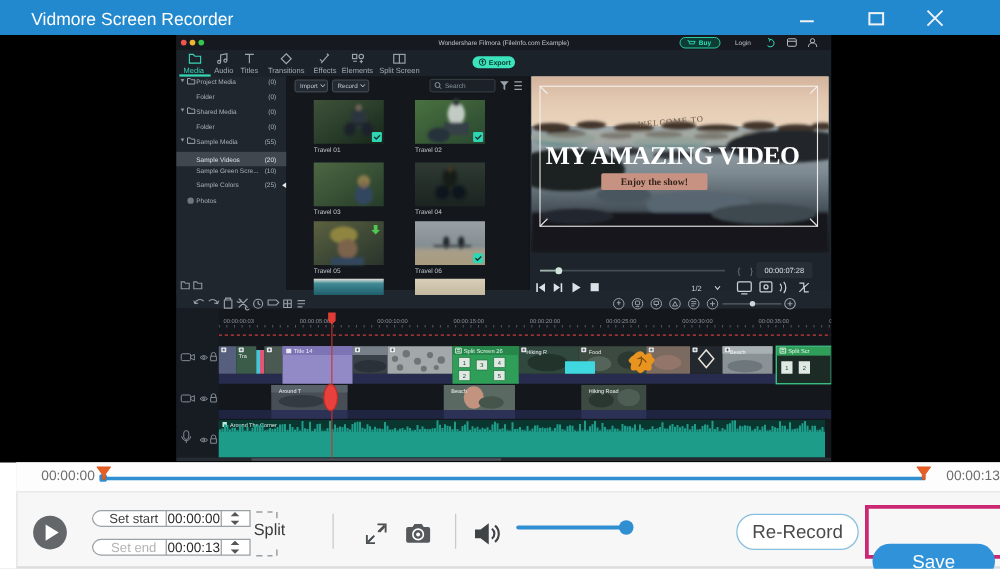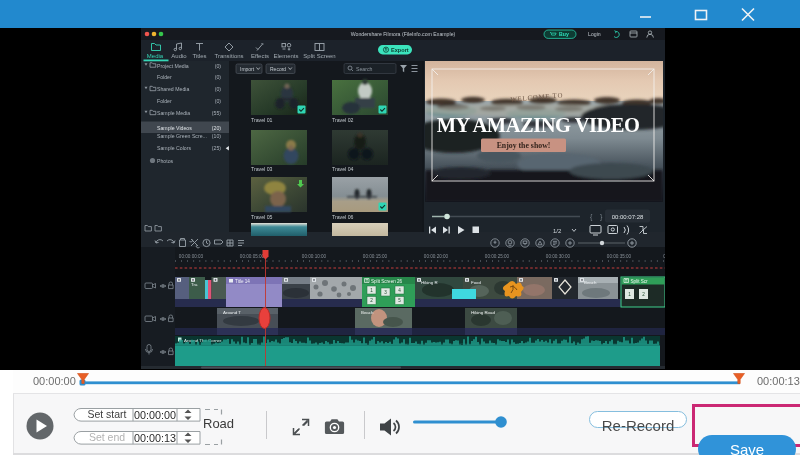--- a/index.html
+++ b/index.html
@@ -565,20 +565,21 @@
 
         <line x1="124.5" y1="224" x2="124.5" y2="338" stroke="#c23530" stroke-width="0.9"></line>
         <path d="M121.5 222 h6 v6.5 l-3 3 l-3 -3 z" fill="#e03c36"></path>
         <ellipse cx="123.5" cy="290" rx="5.5" ry="10.5" fill="#e8403c" stroke="#b52c28" stroke-width="1"></ellipse>
       </g>
     </svg>
     </div>
   </div>
 
   <div id="titlebar" class="abs">
+    <div class="title">Vidmore Screen Recorder</div>
     <svg id="winbtns" width="170" height="28" style="position:absolute;left:630px;top:0">
       <line x1="10" y1="17" x2="21" y2="17" stroke="#eef2f5" stroke-width="1.6"></line>
       <rect x="65.5" y="10.5" width="11" height="9" fill="none" stroke="#eef2f5" stroke-width="1.6"></rect>
       <path d="M112 8.5 L124 20.5 M124 8.5 L112 20.5" stroke="#eef2f5" stroke-width="1.6"></path>
     </svg>
   </div>
 
   <div id="bottom" class="abs">
     <div id="tlrow">
       <div class="tc" style="left:20px;">00:00:00</div>
@@ -613,21 +614,21 @@
           <text x="34" y="11.4" font-size="10.5" fill="#b3b3b3" text-anchor="middle">Set end</text>
           <text x="82" y="11.8" font-size="10.8" fill="#2b2b2b" text-anchor="middle">00:00:13</text>
           <path d="M111.5 6 l3.5 -3.5 l3.5 3.5 z M111.5 9.5 l3.5 3.5 l3.5 -3.5 z" fill="#555"></path>
         </g>
       </svg>
 
       <svg width="30" height="42" style="position:absolute;left:190px;top:12px">
         <path d="M2 2.5 h5 M11 2.5 h4 M18.5 2.5 v5" stroke="#9aa0a3" stroke-width="1.2" fill="none"></path>
         <path d="M2 37.5 h5 M11 37.5 h4 M18.5 37.5 v-5" stroke="#9aa0a3" stroke-width="1.2" fill="none"></path>
       </svg>
-      <div style="position:absolute;left:190px;top:21px;font-size:13px;color:#3a3a3a;">Road</div>
+      <div style="position:absolute;left:190px;top:21px;font-size:13px;color:#3a3a3a;">Split</div>
       <div class="vdiv" style="left:253px;top:16px;height:28px;"></div>
 
       <svg width="22" height="22" style="position:absolute;left:277px;top:21px">
         <path d="M12 3.5 h6.5 v6.5 M17.5 4.5 L12.5 9.5 M10 18.5 h-6.5 v-6.5 M4.5 17.5 L9.5 12.5" stroke="#4b4f52" stroke-width="1.5" fill="none"></path>
           <path d="M13.5 9.5 l4-4 M4.5 17.5 l4-4" stroke="#4b4f52" stroke-width="1.5"></path>
       </svg>
 
       <svg width="24" height="22" style="position:absolute;left:310px;top:21px">
         <path d="M7 5.5 l1.6-2.3 h5.8 l1.6 2.3 h3.5 a1.6 1.6 0 0 1 1.6 1.6 v9.4 a1.6 1.6 0 0 1 -1.6 1.6 h-16 a1.6 1.6 0 0 1 -1.6 -1.6 v-9.4 a1.6 1.6 0 0 1 1.6 -1.6 z" fill="#55595c"></path>
         <circle cx="11.5" cy="11.5" r="4.2" fill="#55595c" stroke="#fff" stroke-width="1.3"></circle>
@@ -637,19 +638,19 @@
 
       <svg width="26" height="24" style="position:absolute;left:364px;top:20px">
         <path d="M3 8.5 h4.5 L14 3.5 v17 L7.5 15.5 H3 z" fill="#3f4346"></path>
         <path d="M16.5 8 a5 5 0 0 1 0 8 M19 5.5 a8.5 8.5 0 0 1 0 13" stroke="#3f4346" stroke-width="1.7" fill="none"></path>
       </svg>
       <svg width="110" height="20" style="position:absolute;left:398px;top:17px">
         <rect x="2" y="8.4" width="90" height="3.2" rx="1.6" fill="#2f8fd0"></rect>
         <circle cx="90" cy="10" r="5.8" fill="#2f8fd0"></circle>
       </svg>
 
-      <div class="btn" style="left:576px;top:16px;width:98px;height:17px;background:#fff;border:1px solid #85bede;color:#4a4a4a;line-height:27px;">Re-Record</div>
+      <div class="btn" style="left:576px;top:16px;width:98px;height:29px;background:#fff;border:1px solid #85bede;color:#4a4a4a;line-height:27px;">Re-Record</div>
       <div style="position:absolute;left:679px;top:9px;width:118px;height:43px;border:3px solid #cb2874;"></div>
       <div class="btn" style="left:685px;top:16px;width:98px;height:28px;background:#3093d9;color:#fff;line-height:29px;margin-top:24px;">Save</div>
     </div>
   </div>
 
 </div>
 
 </body></html>

